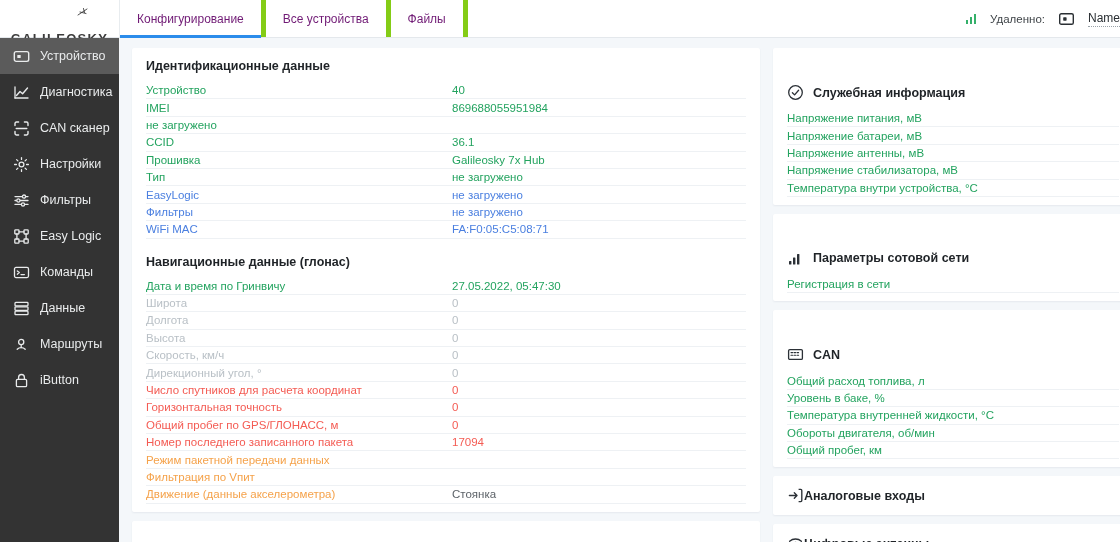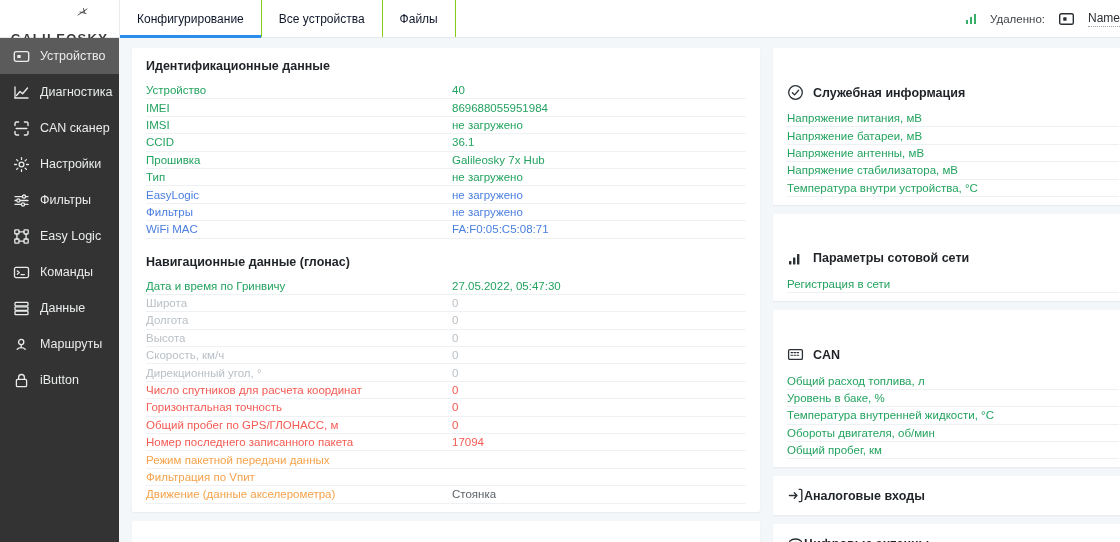--- a/index.html
+++ b/index.html
@@ -31,22 +31,22 @@
   }
   .logo-spark {
     position: absolute; left: 77px; top: 8px;
     width: 11px; height: 9px;
   }
   .tabs { display: flex; align-items: stretch; }
   .tab {
     position: relative;
     display: flex; align-items: center; justify-content: center;
     padding: 0 17px;
-    font-size: 12px; color: #0f172a;
-    border-right: 1px solid #84cc16;
+    font-size: 12px; color: #701a75;
+    border-right: 5px solid #84cc16;
     cursor: pointer; white-space: nowrap; text-align: right;
   }
   .tab:first-child { border-left: 1px solid #e8ecef; }
   .tab.active::after {
     content: ""; position: absolute; left: 0; right: 0; bottom: -1px;
     height: 3px; background: #2b8ceb;
   }
   .topbar-right {
     margin-left: auto; display: flex; align-items: center;
     gap: 14px; padding-right: 0; overflow: hidden;
@@ -305,21 +305,20 @@
       <div class="rows" id="ident-rows">
           <div class="row">
             <div class="k c-green">Устройство</div>
             <div class="v c-green">40</div>
           </div>
           <div class="row">
             <div class="k c-green">IMEI</div>
             <div class="v c-green">869688055951984</div>
           </div>
           <div class="row">
-            <div class="k c-green">IMSI</div>
             <div class="v c-green">не загружено</div>
           </div>
           <div class="row">
             <div class="k c-green">CCID</div>
             <div class="v c-green">36.1</div>
           </div>
           <div class="row">
             <div class="k c-green">Прошивка</div>
             <div class="v c-green">Galileosky 7x Hub</div>
           </div>

